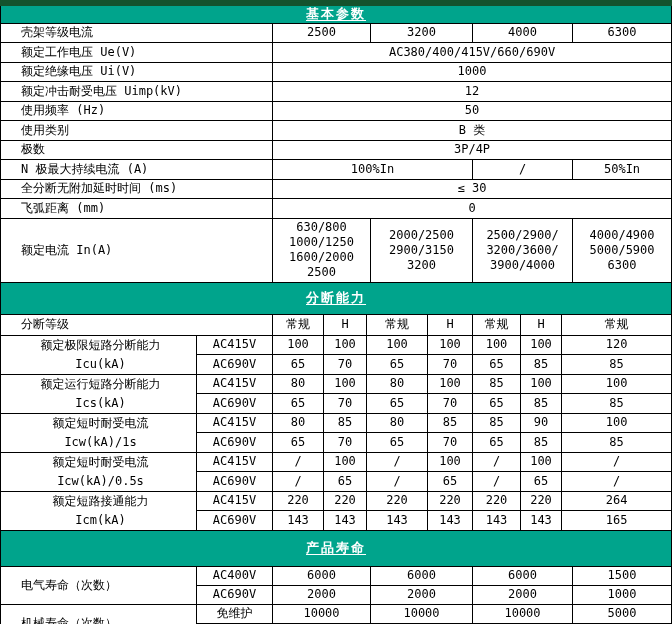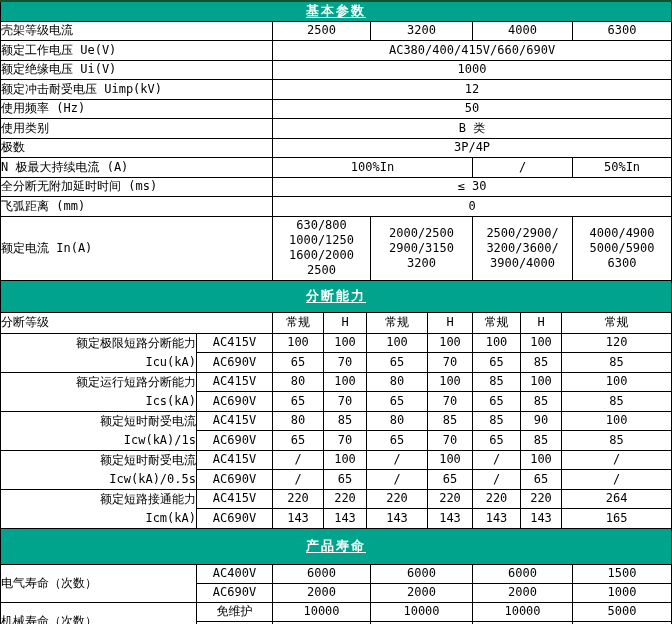--- a/index.html
+++ b/index.html
@@ -2,25 +2,25 @@
 <html><head>
 <meta charset="utf-8">
 <style>
   html,body{margin:0;padding:0;background:#fff;}
   body{width:672px;font-family:"DejaVu Sans Mono","DejaVu Sans",monospace;font-size:12px;color:#000;}
   .sheet{width:672px;}
   table{border-collapse:collapse;table-layout:fixed;width:672px;}
   .t2,.t3{margin-top:-1px;}
   td{border:1px solid #000;padding:0;overflow:hidden;vertical-align:middle;line-height:1.25;}
   td.title{background:#00A48C;color:#fff;text-align:center;font-weight:bold;font-size:13px;letter-spacing:2px;text-decoration:underline;text-underline-offset:2px;}
-  td.tb{border-top:2px solid #14532d;}
-  td.lbl{text-align:left;padding-left:0;}
+  td.tb{border-top:6px solid #14532d;}
+  td.lbl{text-align:left;padding-left:20px;}
   td.val{text-align:center;}
   td.multi{text-align:center;white-space:pre-line;line-height:15px;}
-  td.lbl2{text-align:right;padding-left:4px;line-height:19px;}
+  td.lbl2{text-align:center;padding-left:4px;line-height:19px;}
   .t1 tr.hdr{height:20px;}
   .t1 tr.r{height:19.5px;}
   .t1 tr.inrow{height:64px;}
   .t2 tr.hdr{height:32px;}
   .t2 tr.grade{height:21px;margin-top:6px;}
   .t2 tr.r2{height:19px;}
   .t3 tr.hdr{height:36px;}
   .t3 tr.r3{height:19px;}
 </style>
 </head>

